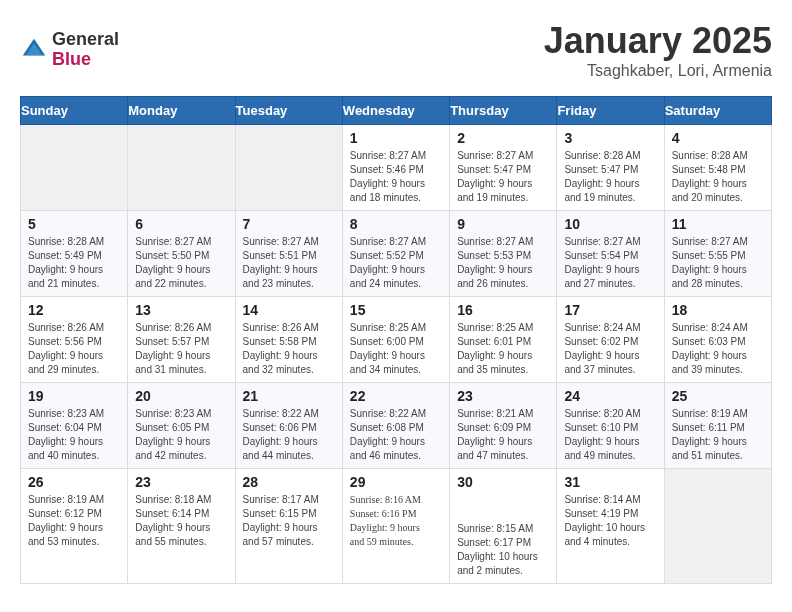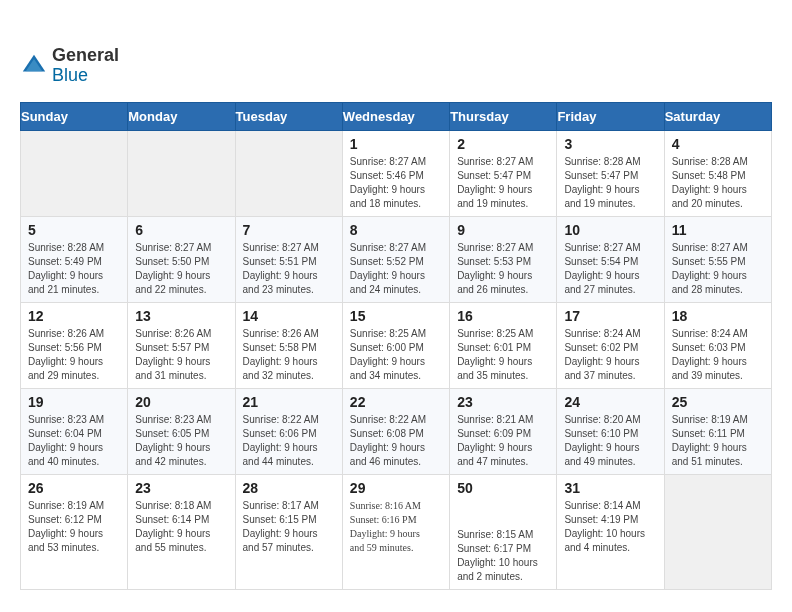--- a/index.html
+++ b/index.html
@@ -8,40 +8,39 @@
       background: #fff;
       width: 792px;
       min-height: 612px;
       padding: 20px;
     }
     .header {
       display: flex;
       justify-content: space-between;
       align-items: center;
       margin-bottom: 16px;
-      margin-top: 26px;
     }
     .logo {
       display: flex;
       align-items: center;
     }
     .logo-text {
       display: flex;
       flex-direction: column;
       line-height: 1.1;
     }
     .logo-general {
       font-size: 18px;
       font-weight: bold;
       color: #333;
     }
     .logo-blue {
       font-size: 18px;
-      font-weight: normal;
-      color: #0369a1;
+      font-weight: bold;
+      color: #be185d;
     }
     .logo-icon {
       width: 28px;
       height: 28px;
       margin-right: 4px;
     }
     .title-block {
       text-align: right;
     }
     .month-title {
@@ -103,20 +102,24 @@
   <div class="logo">
     <svg class="logo-icon" viewBox="0 0 40 40">
       <polygon points="20,4 36,28 4,28" fill="#1a6faf"></polygon>
       <polygon points="20,10 32,28 8,28" fill="#5aaad8" opacity="0.5"></polygon>
     </svg>
     <div class="logo-text">
       <span class="logo-general">General</span>
       <span class="logo-blue">Blue</span>
     </div>
   </div>
+  <div class="title-block">
+    <div class="month-title">January 2025</div>
+    <div class="subtitle">Tsaghkaber, Lori, Armenia</div>
+  </div>
 </div>
 
 <table class="calendar">
   <thead>
     <tr>
     <th>Sunday</th>
         <th>Monday</th>
         <th>Tuesday</th>
         <th>Wednesday</th>
         <th>Thursday</th>
@@ -334,21 +337,21 @@
 and 57 minutes.</div>
         </td>
         <td>
           <span class="day-number">29</span>
           <div class="day-info" style="white-space: pre-line; font-family: Liberation Serif, serif;">Sunrise: 8:16 AM
 Sunset: 6:16 PM
 Daylight: 9 hours
 and 59 minutes.</div>
         </td>
         <td>
-          <span class="day-number">50</span>
+          <span class="day-number">30</span>
           <div class="day-info" style="white-space: pre-line; margin-top: 32px;">Sunrise: 8:15 AM
 Sunset: 6:17 PM
 Daylight: 10 hours
 and 2 minutes.</div>
         </td>
         <td>
           <span class="day-number">31</span>
           <div class="day-info" style="white-space: pre-line;">Sunrise: 8:14 AM
 Sunset: 4:19 PM
 Daylight: 10 hours

